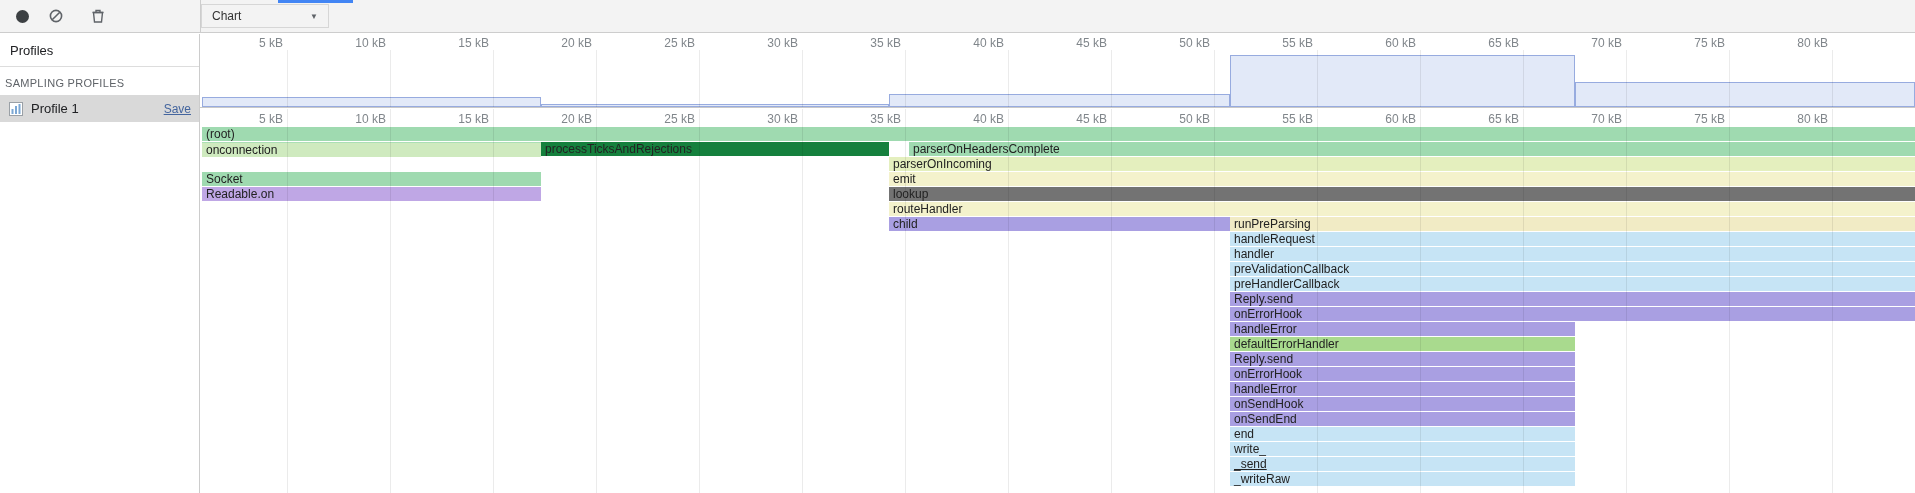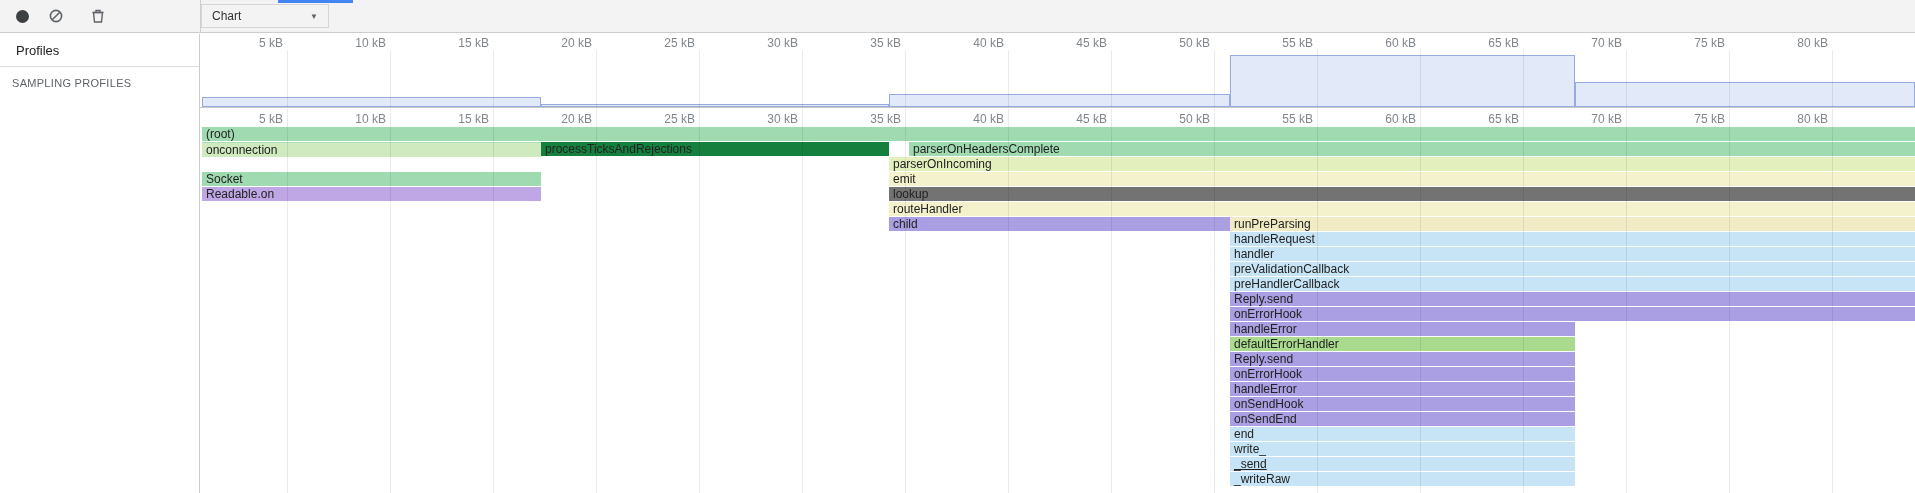--- a/index.html
+++ b/index.html
@@ -17,22 +17,22 @@
   .rec-icon { width:13px; height:13px; border-radius:50%; background:#3c4043; display:inline-block; }
   .tb-right { flex:1; height:100%; border-left:1px solid #cdcdcd; display:flex; align-items:center; }
   .select { width:128px; height:24px; margin-left:0; padding:0 10px; display:flex;
             align-items:center; justify-content:space-between; color:#333; font-size:12px;
             background:#f3f3f3; border:1px solid #d6d6d6; cursor:pointer; }
   .caret { font-size:8px; color:#5f6368; }
 
   
   .body { position:absolute; top:34px; left:0; width:1915px; height:459px; display:flex; }
   .sidebar { width:200px; height:100%; background:#fff; border-right:1px solid #ccc; }
-  .sidebar-title { font-size:13px; color:#202124; padding:9px 16px 8px; border-bottom:1px solid #ddd; }
-  .section-label { font-size:11px; color:#5f6368; padding:10px 12px 6px; letter-spacing:.3px; }
+  .sidebar-title { font-size:13px; color:#202124; padding:9px 10px 8px; border-bottom:1px solid #ddd; }
+  .section-label { font-size:11px; color:#5f6368; padding:10px 5px 6px; letter-spacing:.3px; }
   .profile-item { height:27px; display:flex; align-items:center; gap:7px; padding:0 8px;
                   background:#d9d9d9; cursor:pointer; }
   .profile-item .name { font-size:13px; color:#202124; flex:1; }
   .save-link { font-size:12px; color:#44659e; text-decoration:underline; cursor:pointer; }
 
   
   .chart-pane { position:relative; width:1715px; height:100%; background:#fff; }
 
   .overview { position:absolute; top:0; left:0; right:0; height:74px; border-bottom:1px solid #c8c8c8; }
   .ov-ruler { position:absolute; top:2px; left:0; right:0; height:14px; }
@@ -84,20 +84,30 @@
         <span class="caret">▼</span>
       </div>
     </div>
   </div>
 
   <div class="body">
 
     <aside class="sidebar">
       <div class="sidebar-title">Profiles</div>
       <div class="section-label">SAMPLING PROFILES</div>
+      <div class="profile-item">
+        <svg width="16" height="16" viewBox="0 0 16 16">
+          <rect x="1.5" y="1.5" width="13" height="13" fill="#ffffff" stroke="#9aa0a6"></rect>
+          <rect x="3.5" y="8" width="2" height="5" fill="#7ba7d4"></rect>
+          <rect x="7" y="5" width="2" height="8" fill="#7ba7d4"></rect>
+          <rect x="10.5" y="3" width="2" height="10" fill="#7ba7d4"></rect>
+        </svg>
+        <span class="name">Profile 1</span>
+        <a class="save-link">Save</a>
+      </div>
     </aside>
 
     <main class="chart-pane">
       <div class="overview">
         <div class="ov-ruler">
             <div class="tick-label" style="left: 13px; top: 0px;">5 kB</div>
             <div class="tick-label" style="left: 116px; top: 0px;">10 kB</div>
             <div class="tick-label" style="left: 219px; top: 0px;">15 kB</div>
             <div class="tick-label" style="left: 322px; top: 0px;">20 kB</div>
             <div class="tick-label" style="left: 425px; top: 0px;">25 kB</div>

